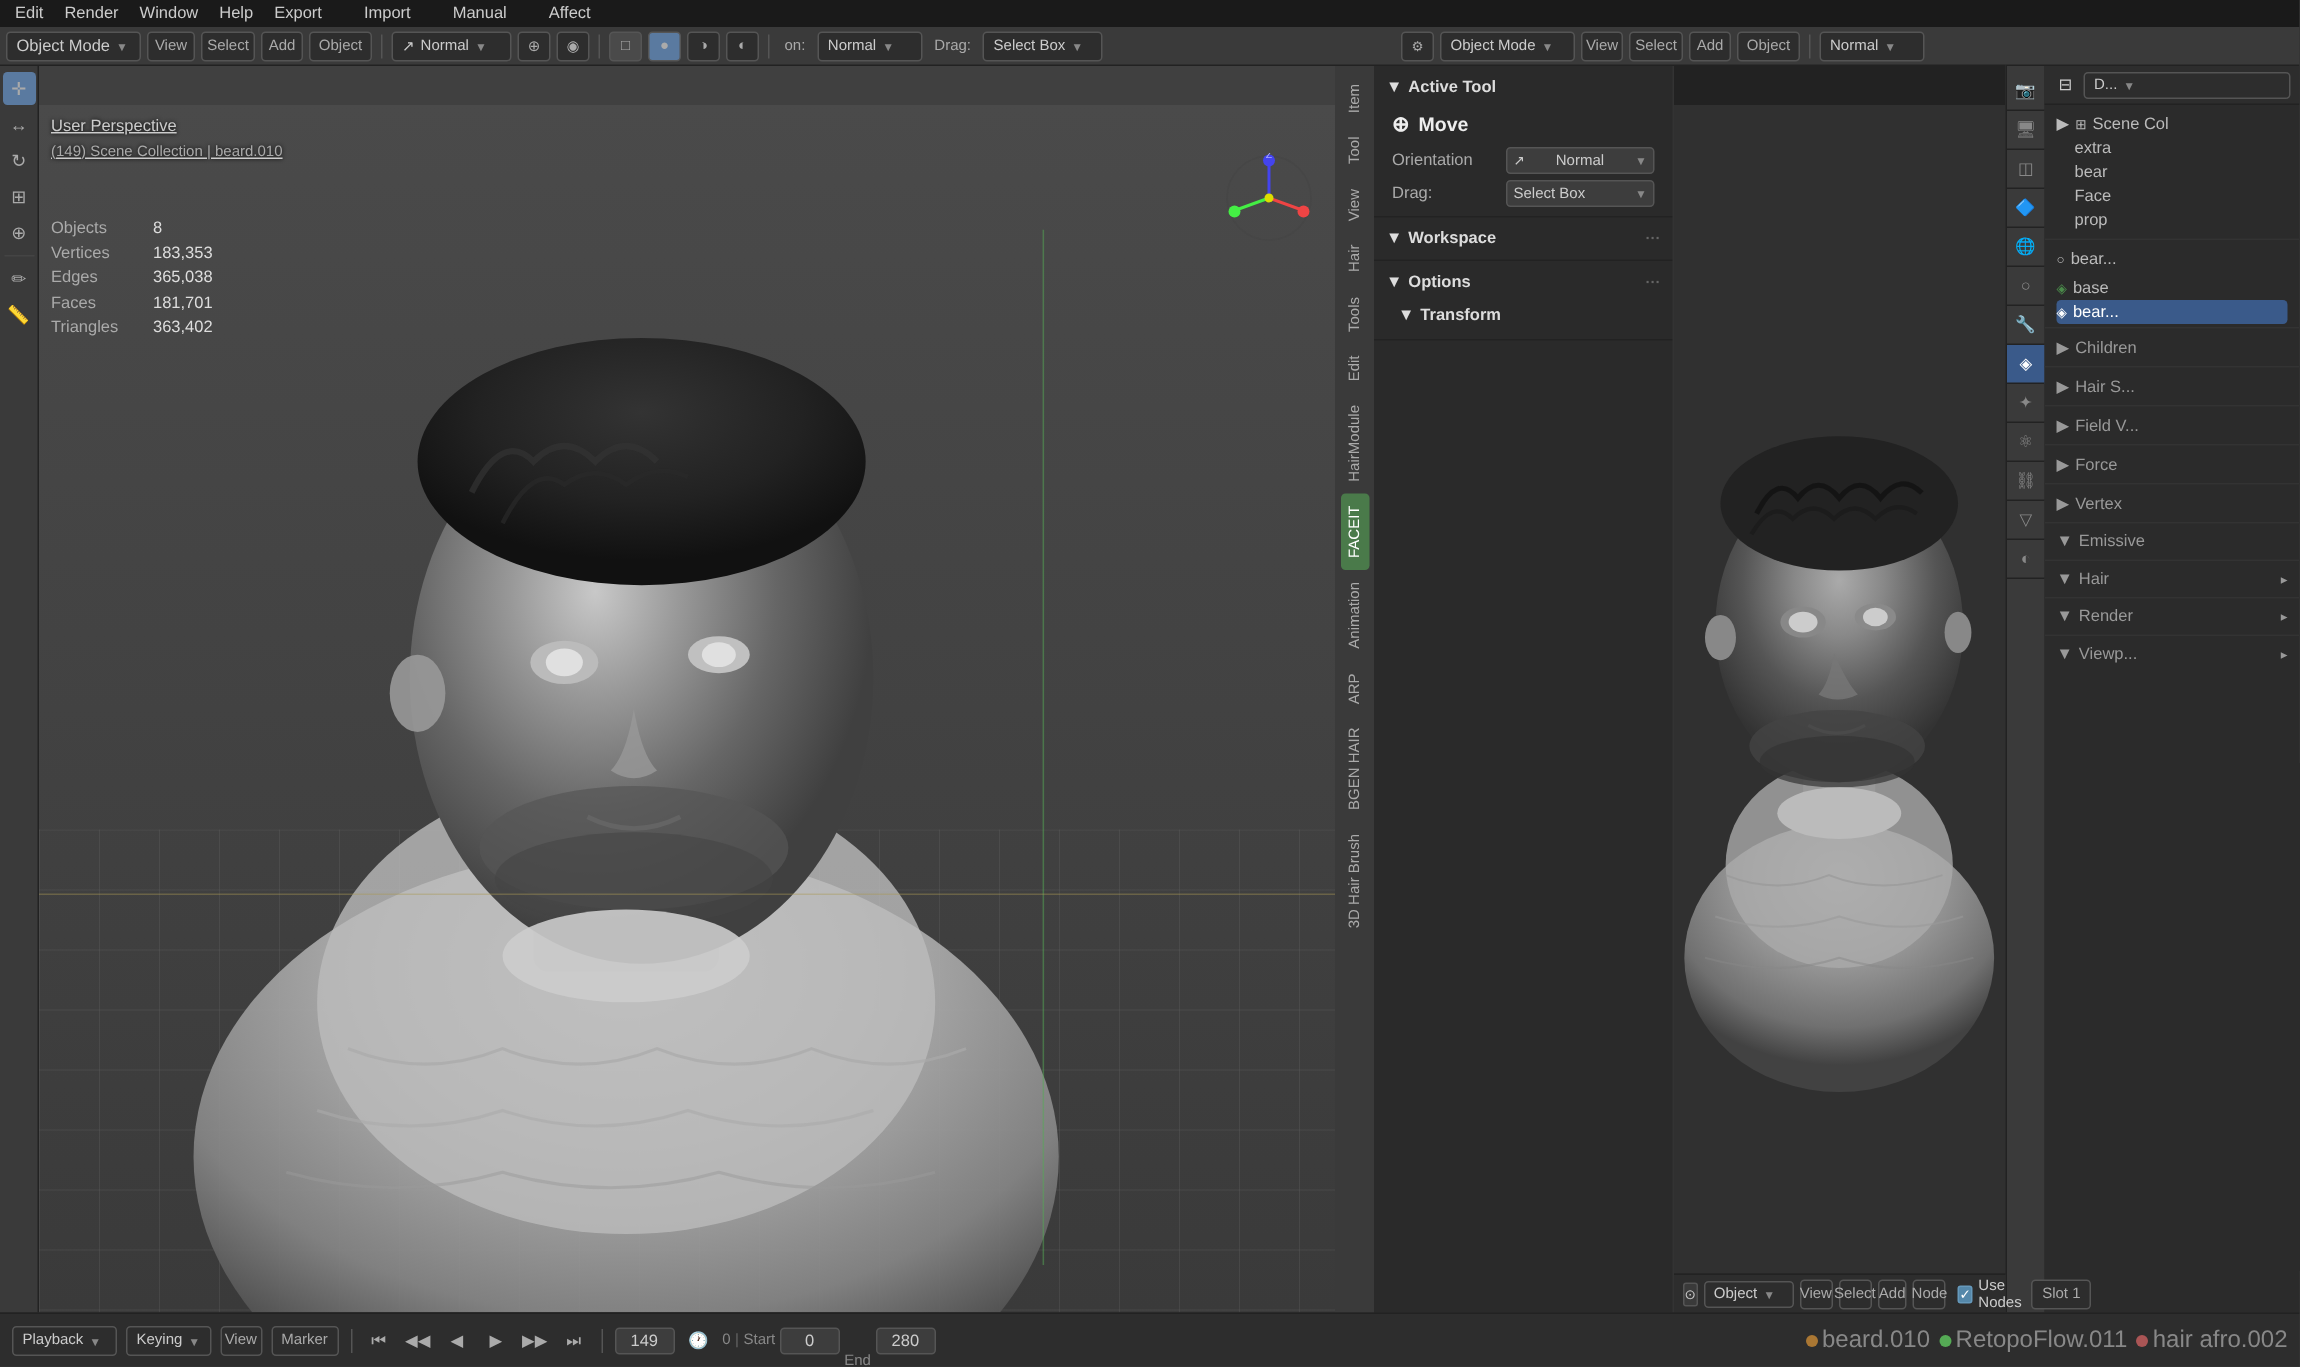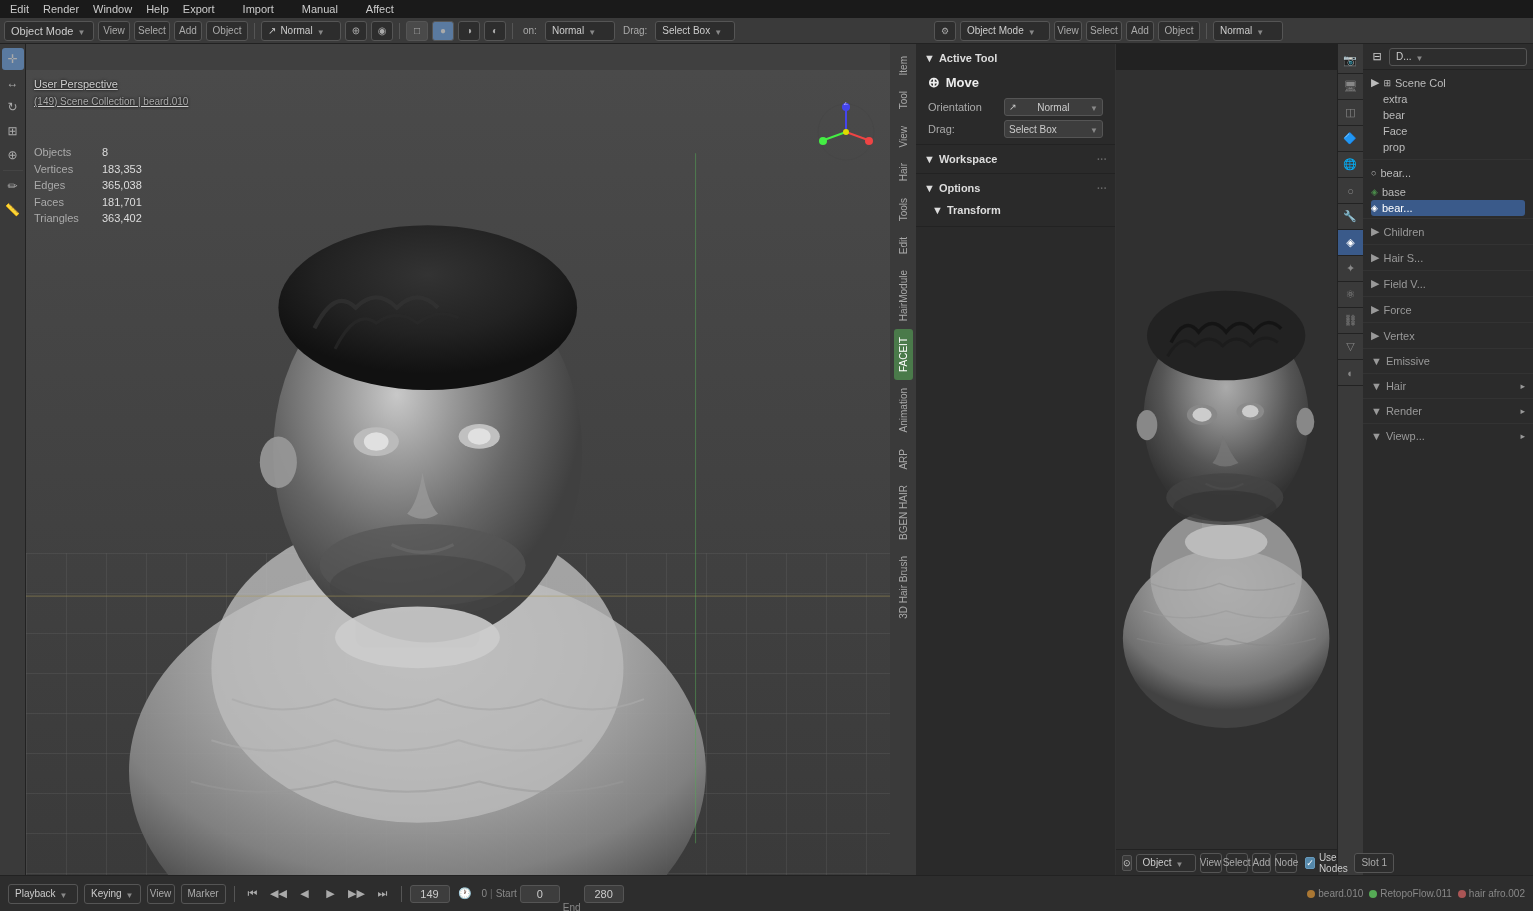--- a/index.html
+++ b/index.html
@@ -901,21 +901,21 @@
     <span style="font-size:10px; color:#888;">0</span>
     <span style="font-size:10px; color:#666;">|</span>
     <span style="font-size:10px; color:#888;">Start</span>
     <div class="timeline-field">0</div>
     <span style="font-size:10px; color:#888;margin-top:28px;">End</span>
     <div class="timeline-field">280</div>
   </div>
 
   <div style="flex:1;"></div>
 
-  <div style="display:flex; align-items:center; gap:6px; font-size:10px; color:#888;">
+  <div style="display:flex; align-items:center; gap:6px; font-size:16px; color:#888;">
 
     <div style="display:flex; align-items:center; gap:3px; cursor:pointer;">
       <span style="width:8px; height:8px; background:#aa7733; border-radius:50%; display:inline-block;"></span>
       <span>beard.010</span>
     </div>
 
     <div style="display:flex; align-items:center; gap:3px; cursor:pointer;">
       <span style="width:8px; height:8px; background:#55aa55; border-radius:50%; display:inline-block;"></span>
       <span>RetopoFlow.011</span>
     </div>

